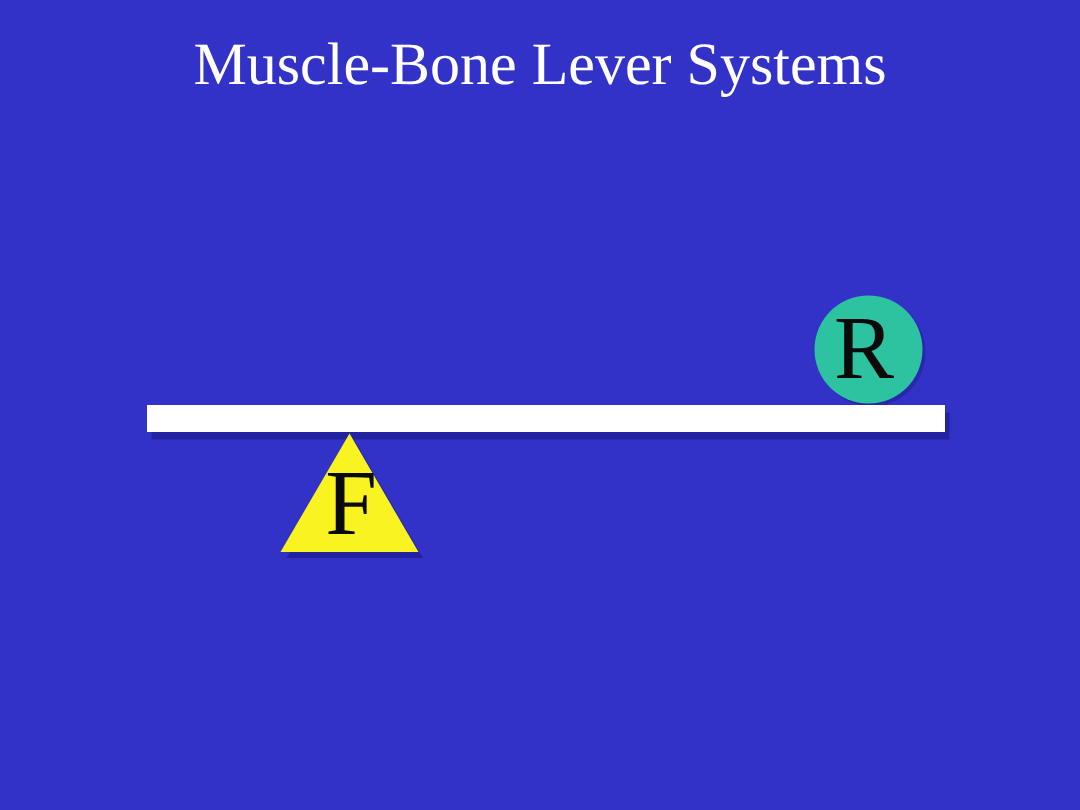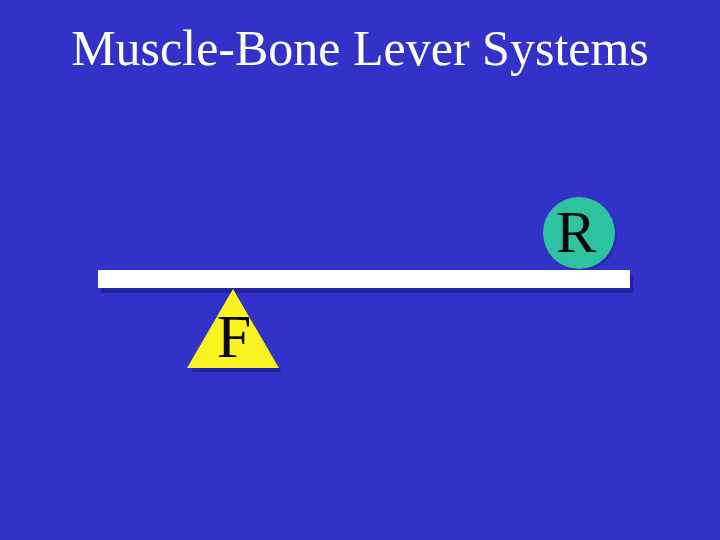--- a/index.html
+++ b/index.html
@@ -16,21 +16,21 @@
     height: 540px;
     background: var(--bg, #3232C8);
     overflow: hidden;
   }
   .slide-title {
     position: absolute;
     top: 22px;
     left: 0;
     width: 100%;
     text-align: center;
-    font-size: 50px;
+    font-size: 40px;
     font-weight: normal;
     letter-spacing: 0px;
     color: var(--title-text, #FFFFFF);
     margin: 0;
     line-height: 1.05;
   }
   .lever-bar {
     position: absolute;
     left: 98px;
     top: 270px;

